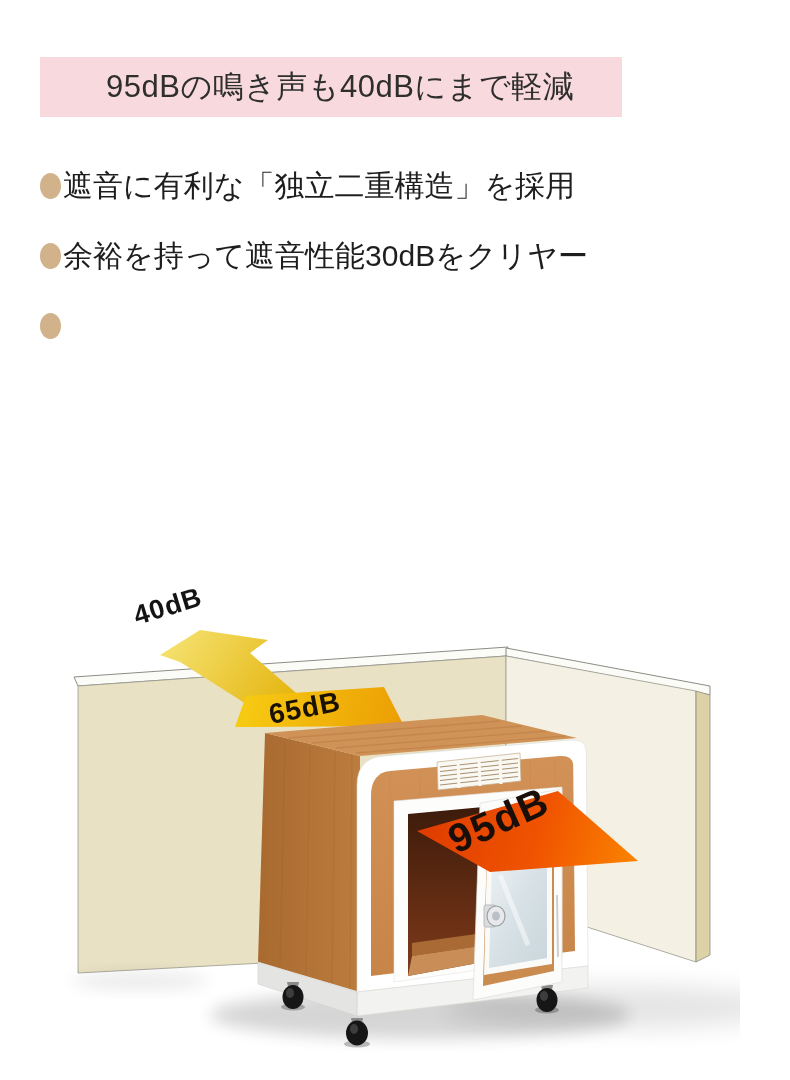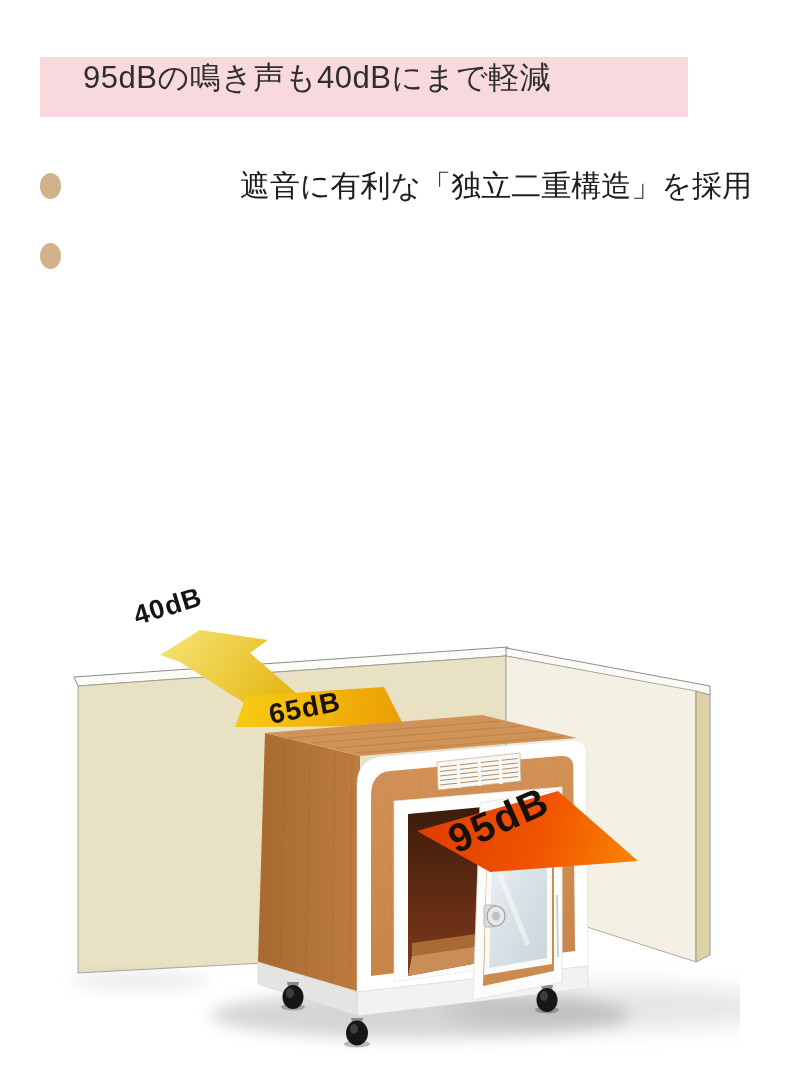--- a/index.html
+++ b/index.html
@@ -4,33 +4,33 @@
 <style>
   html,body{margin:0;padding:0;}
   body{
     width:790px;height:1080px;background:#ffffff;overflow:hidden;position:relative;
     font-family:"Liberation Sans","DejaVu Sans",sans-serif;
     -webkit-font-smoothing:antialiased;
   }
   .page{position:absolute;inset:0;}
   
   .banner{
-    position:absolute;left:40px;top:57px;width:648px;height:60px;
-    background:#f8d9dd;display:flex;
-    padding-left:43px;box-sizing:border-box;
+    position:absolute;left:40px;top:57px;width:582px;height:60px;
+    background:#f8d9dd;display:flex;align-items:center;
+    padding-left:66px;box-sizing:border-box;
   }
   .banner-text{
     font-size:31px;font-weight:500;color:#2e2e2e;letter-spacing:0.5px;white-space:nowrap;
   }
   
   .bullets{
     position:absolute;left:40px;top:163px;width:712px;
     font-size:30px;line-height:45px;color:#1e1e1e;font-weight:500;
   }
-  .bullet-item{margin-bottom:25px;position:relative;text-align:right;}
+  .bullet-item{margin-bottom:25px;position:relative;}
   .bullet-item.hang{padding-left:23px;}
   .bullet-item.hang .bullet-dot{position:absolute;left:0;top:10px;}
   .bullet-dot{
     display:inline-block;width:21px;height:26px;border-radius:50%;
     background:#d2b28a;vertical-align:-4px;margin-right:1px;
   }
   .bullet-item.flow .bullet-dot{margin-right:1px;}
   
   .illustration{position:absolute;left:60px;top:555px;width:680px;height:525px;}
   svg text{font-family:"Liberation Sans","DejaVu Sans",sans-serif;}
@@ -40,20 +40,23 @@
 
 <div class="page">
 
   <div class="banner">
     <span class="banner-text">95dBの鳴き声も40dBにまで軽減</span>
   </div>
 
   <div class="bullets">
     <div class="bullet-item hang">
       <span class="bullet-dot"></span><span>遮音に有利な「独立二重構造」を採用</span>
+    </div>
+    <div class="bullet-item hang">
+      <span class="bullet-dot"></span><span>余裕を持って遮音性能30dBをクリヤー</span>
     </div>
     <div class="bullet-item hang">
       <span class="bullet-dot"></span>
     </div>
   </div>
 
   <div class="illustration">
     <svg width="680" height="525" viewBox="0 0 680 525">
       <defs>
         <linearGradient id="gradArrow" gradientUnits="userSpaceOnUse" x1="120" y1="80" x2="245" y2="165">

